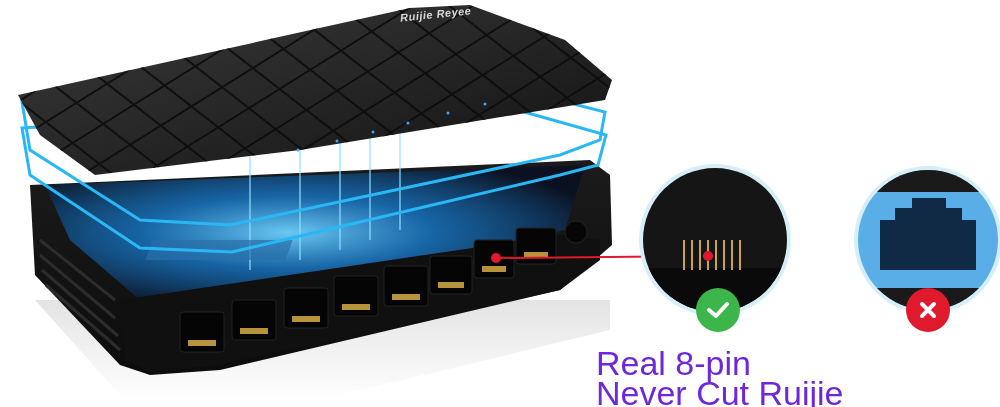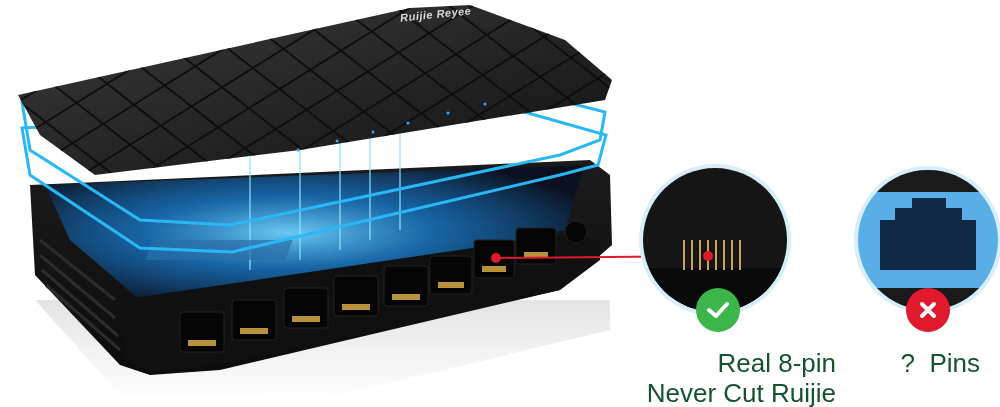--- a/index.html
+++ b/index.html
@@ -1,18 +1,18 @@
 <!DOCTYPE html>
 <html><head>
 <meta charset="utf-8">
 <style>
   html, body { margin:0; padding:0; background:#ffffff; }
   body { width:1000px; height:407px; position:relative; overflow:hidden; font-family:"Liberation Sans", sans-serif; }
   .stage { position:absolute; left:0; top:0; width:1000px; height:407px; }
-  .caption { position:absolute; color:#14532d; font-size:26px; line-height:30px; text-align:right; white-space:nowrap; }
+  .caption { position:absolute; color:#6d28d9; font-size:34px; line-height:30px; text-align:left; white-space:nowrap; }
   .cap-left { left:596px; top:348px; width:240px; }
   .cap-right { left:880px; top:348px; width:100px; }
   .badge { position:absolute; width:44px; height:44px; border-radius:50%; display:flex; align-items:center; justify-content:center; }
   .brand { position:absolute; left:400px; top:8px; color:#d8d8d8; font-style:italic; font-weight:bold; font-size:11px; transform:rotate(-6deg); letter-spacing:0.5px; }
 </style>
 </head>
 <body>
 
 <div class="stage">
 <svg width="1000" height="407" viewBox="0 0 1000 407" xmlns="http://www.w3.org/2000/svg">
@@ -167,14 +167,13 @@
 <div class="badge" style="left:906px; top:288px; background:#e0192c;">
   <svg width="20" height="20" viewBox="0 0 20 20">
         <path d="M4,4 L16,16 M16,4 L4,16" stroke="#fff" stroke-width="4" stroke-linecap="round"></path>
       </svg>
 </div>
 
 <div class="caption cap-left">
   <div>Real 8-pin</div>
   <div>Never Cut Ruijie</div>
 </div>
-<div class="caption cap-right" style="white-space:pre;">?  Pins</div>
 </div>
 
 </body></html>

